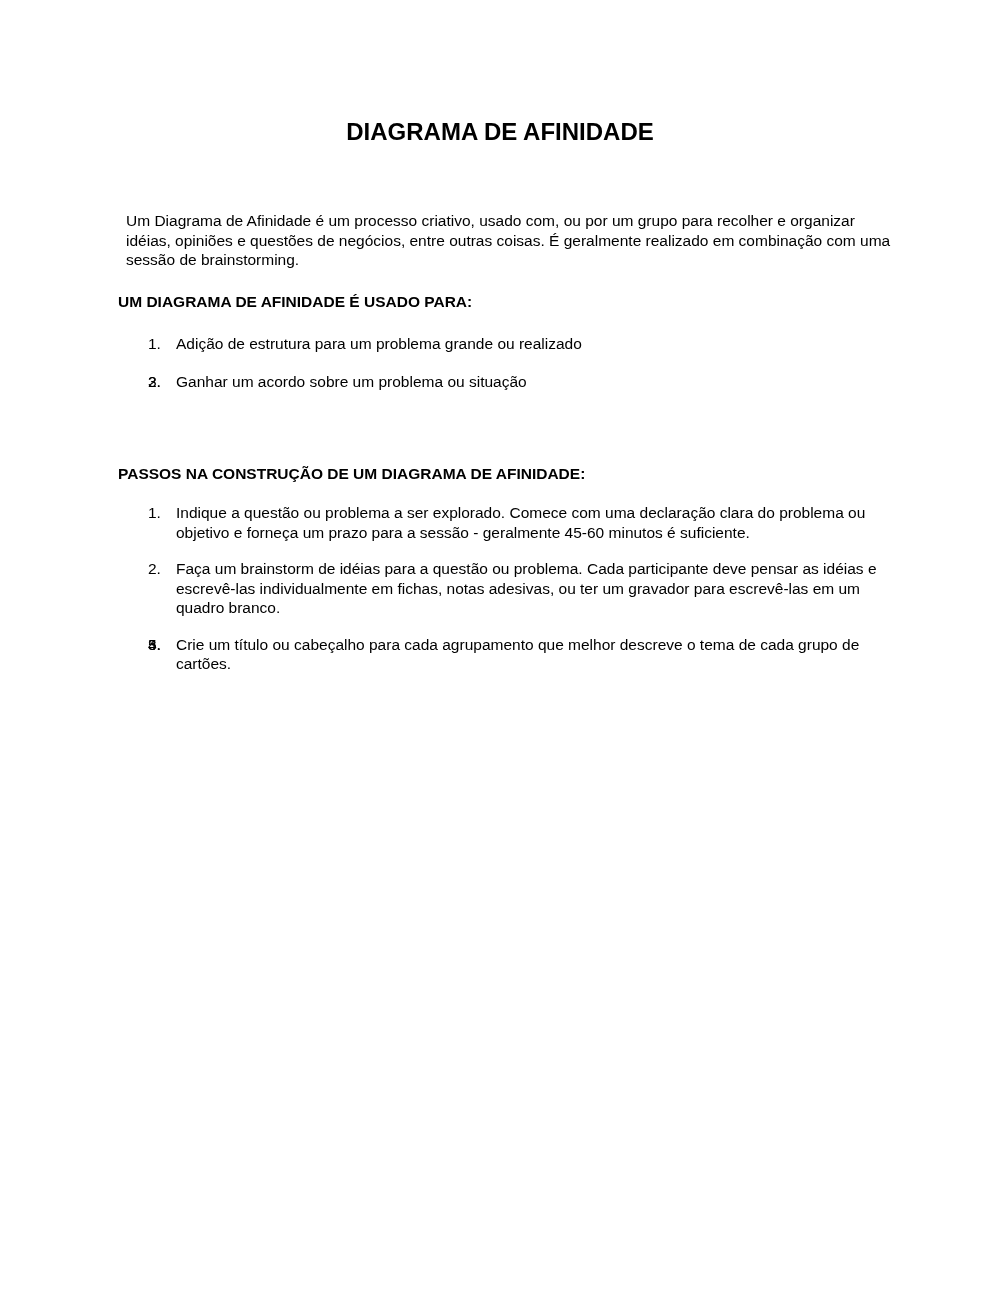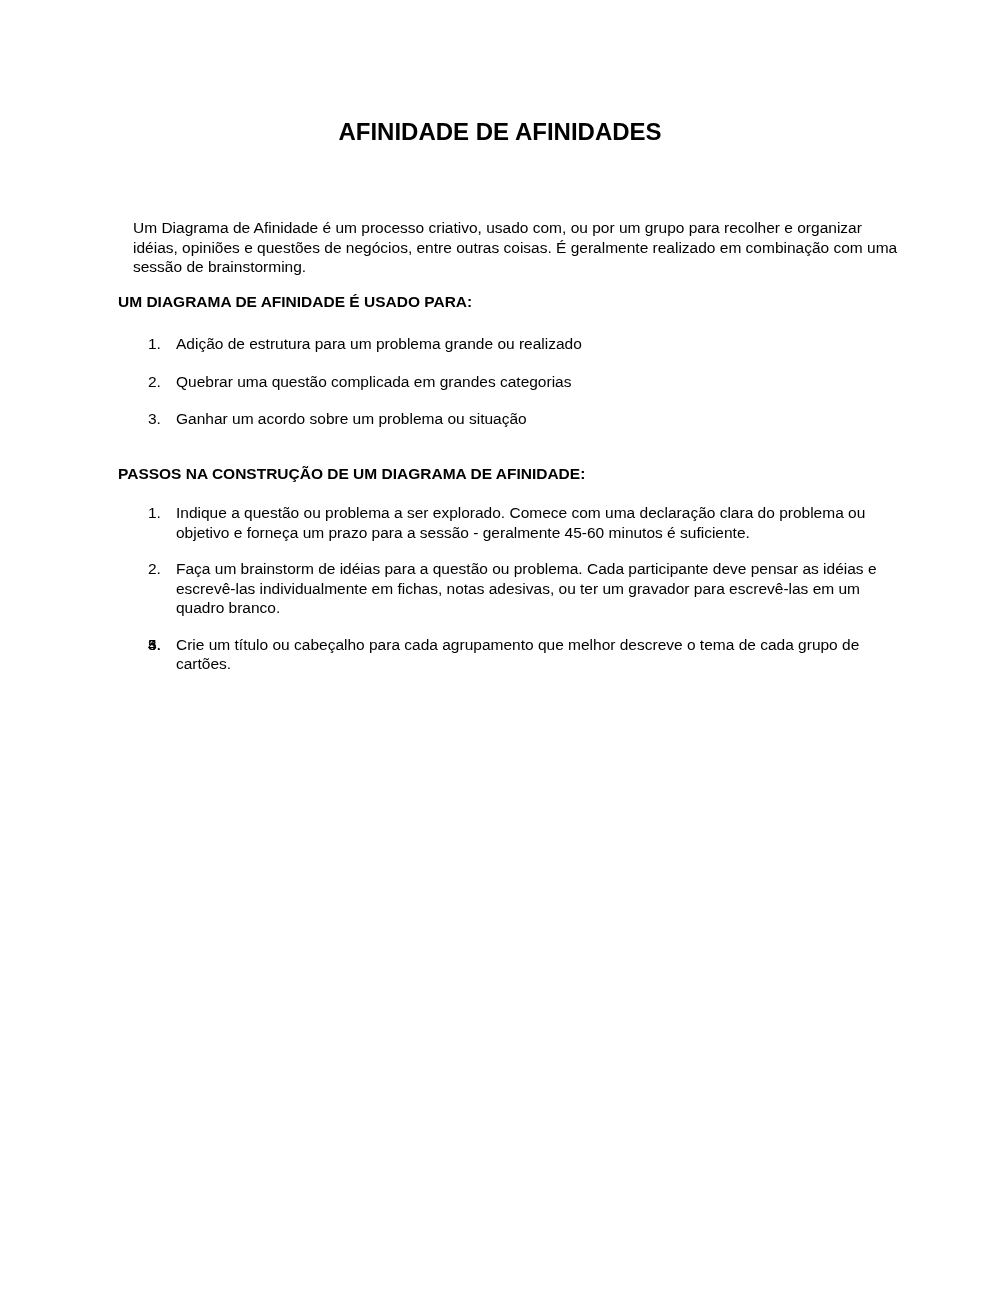--- a/index.html
+++ b/index.html
@@ -33,21 +33,21 @@
       margin: 0;
       line-height: 32px;
     }
     .intro {
       position: absolute;
       left: 0;
       top: 203px;
       width: 770px;
       font-size: 15.5px;
       line-height: 19.5px;
-      margin: 15px;
+      margin: 8px;
     }
     .heading {
       position: absolute;
       left: 0;
       font-size: 15.5px;
       font-weight: bold;
       margin: 0;
       line-height: 19px;
     }
     .h1 { top: 292px; }
@@ -73,34 +73,33 @@
     }
     .list1 { top: 334px; }
     .list1 li { margin-bottom: 18px; }
     .list2 { top: 503px; }
     .list2 li { margin-bottom: 17px; }
   </style>
 </head>
 <body>
 
 <div class="page">
-  <h1 class="title">AFINIDADE DE AFINIDADES</h1>
+  <h1 class="title">DIAGRAMA DE AFINIDADE</h1>
 
   <p class="intro">Um Diagrama de Afinidade é um processo criativo, usado com, ou por um grupo para recolher e organizar idéias, opiniões e questões de negócios, entre outras coisas. É geralmente realizado em combinação com uma sessão de brainstorming.</p>
 
   <h2 class="heading h1">UM DIAGRAMA DE AFINIDADE É USADO PARA:</h2>
 
   <ol class="list list1">
     <li>
       <span class="num">1.</span>
       <span>Adição de estrutura para um problema grande ou realizado</span>
     </li>
     <li>
       <span class="num">2.</span>
-      <span>Quebrar uma questão complicada em grandes categorias</span>
     </li>
     <li>
       <span class="num">3.</span>
       <span>Ganhar um acordo sobre um problema ou situação</span>
     </li>
   </ol>
 
   <h2 class="heading h2">PASSOS NA CONSTRUÇÃO DE UM DIAGRAMA DE AFINIDADE:</h2>
 
   <ol class="list list2">

